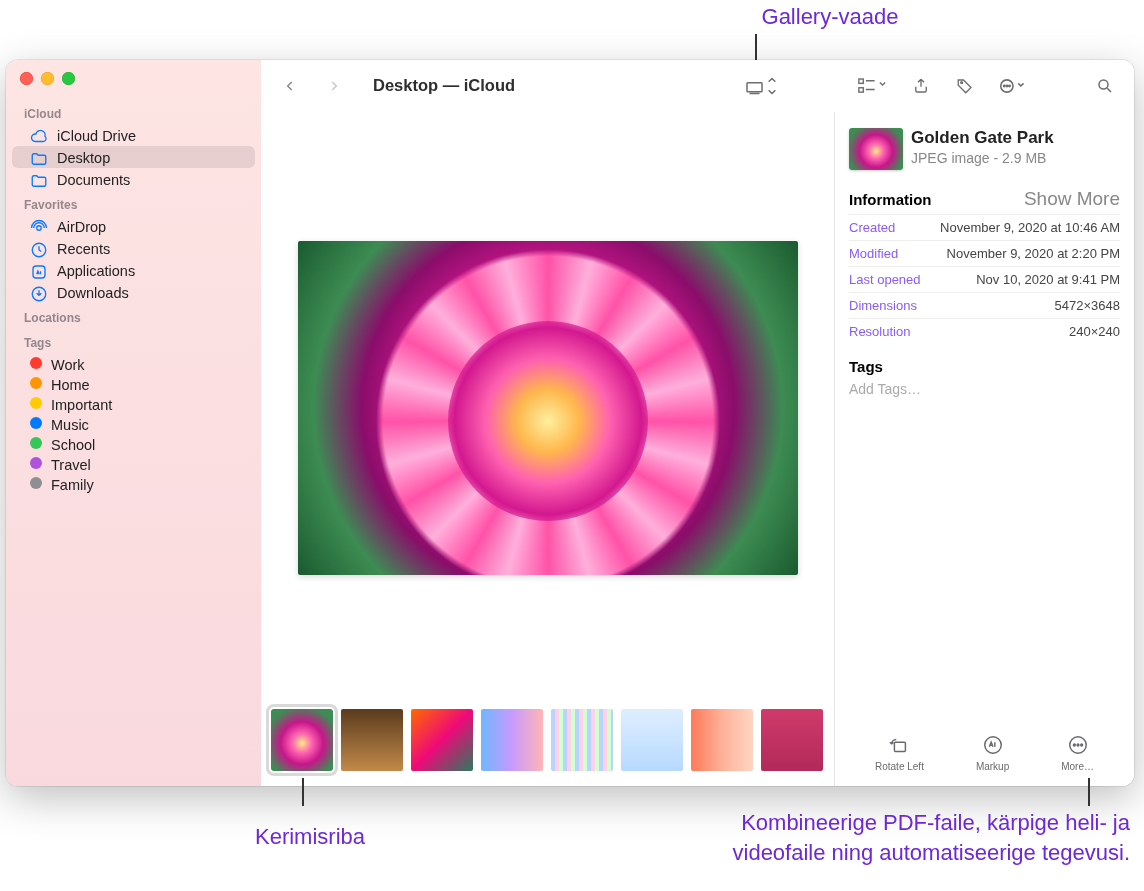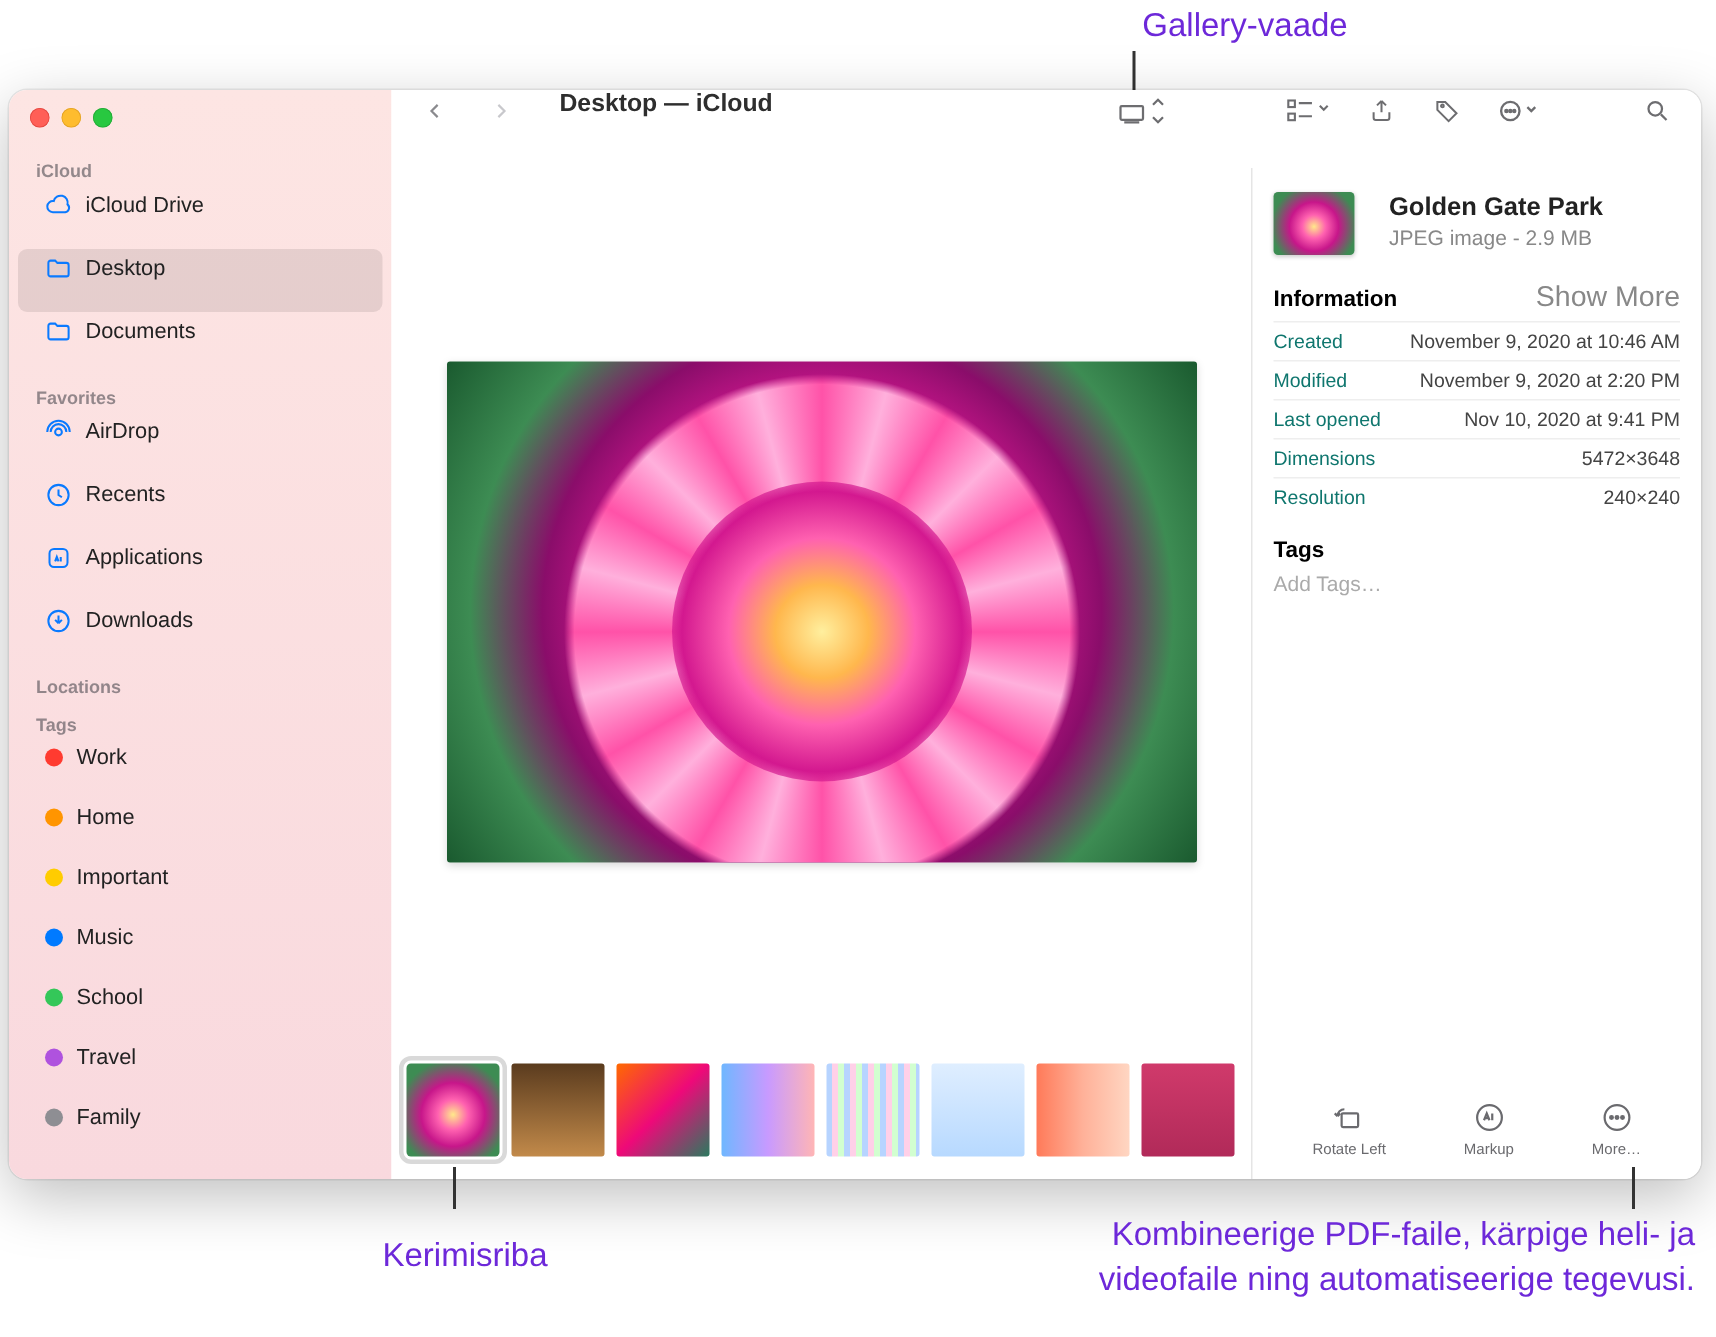--- a/index.html
+++ b/index.html
@@ -53,43 +53,43 @@
   .dot.yellow { background: #febc2e; box-shadow: inset 0 0 0 0.5px #e1a127; }
   .dot.green { background: #28c840; box-shadow: inset 0 0 0 0.5px #24a838; }
   .section-label {
     font-size: 12px;
     font-weight: 600;
     color: rgba(60,60,67,0.55);
     padding: 8px 16px 3px 18px;
   }
   .sb-item {
     display: flex;
-    align-items: center;
+    align-items: flex-start;
     gap: 9px;
-    padding: 4px 12px 20px 18px;
+    padding: 4px 12px 0 18px;
     font-size: 14.5px;
     color: #222;
     border-radius: 6px;
     margin: 0 6px;
   }
   .sb-item.selected {
     background: rgba(0,0,0,0.09);
   }
   .sb-icon { width: 18px; height: 18px; display:flex; align-items:center; justify-content:center; color:#0a7aff; }
   .tag-dot { width:12px; height:12px; border-radius:50%; }
   .main {
     flex: 1;
     display: flex;
     flex-direction: column;
     background: #fff;
   }
   .toolbar {
     height: 52px;
     display: flex;
-    align-items: flex-start;
+    align-items: center;
     padding: 0 14px;
     gap: 14px;
     border-bottom: 1px solid transparent;
   }
   .tb-btn {
     color: #6d6d70;
     width: 30px; height: 28px;
     display:flex; align-items:center; justify-content:center;
     border-radius:5px;
     font-size:16px;
@@ -164,21 +164,21 @@
   }
   .info-pane {
     width: 300px;
     border-left: 1px solid #e5e5e5;
     display:flex;
     flex-direction:column;
     padding: 16px 14px 8px 14px;
     font-size: 13px;
   }
   .file-head {
-    display:flex; gap:23px; align-items:flex-start;
+    display:flex; gap:8px; align-items:flex-start;
     margin-bottom: 18px;
   }
   .file-thumb {
     width:54px; height:42px; border-radius:3px;
     background: radial-gradient(circle at 50% 55%, #ffe98a 0%, #ff61b0 22%, #c7168a 46%, #3d8c53 80%);
     box-shadow: 0 1px 3px rgba(0,0,0,0.2);
   }
   .file-name { font-size:17px; font-weight:700; color:#222; }
   .file-meta { color:#888; font-size:14px; margin-top:2px; }
   .info-section-head {
@@ -186,21 +186,21 @@
     margin-bottom: 4px;
   }
   .info-section-head .title { font-weight:700; font-size:15px; }
   .show-more { color:#888; font-size:19px; }
   .info-row {
     display:flex; justify-content:space-between;
     padding: 5px 0;
     border-top: 1px solid #eee;
     color:#444;
   }
-  .info-row .label { color:#0f766e; }
+  .info-row .label { color:#8b5cf6; }
   .info-row:first-of-type { border-top: 1px solid #eee; }
   .tags-title { font-weight:700; font-size:15px; margin-top:14px; }
   .tags-placeholder { color:#aaa; margin-top:6px; font-size:14px; }
   .action-row {
     margin-top:auto;
     display:flex;
     justify-content:space-around;
     padding: 8px 0 6px 0;
   }
   .action {

